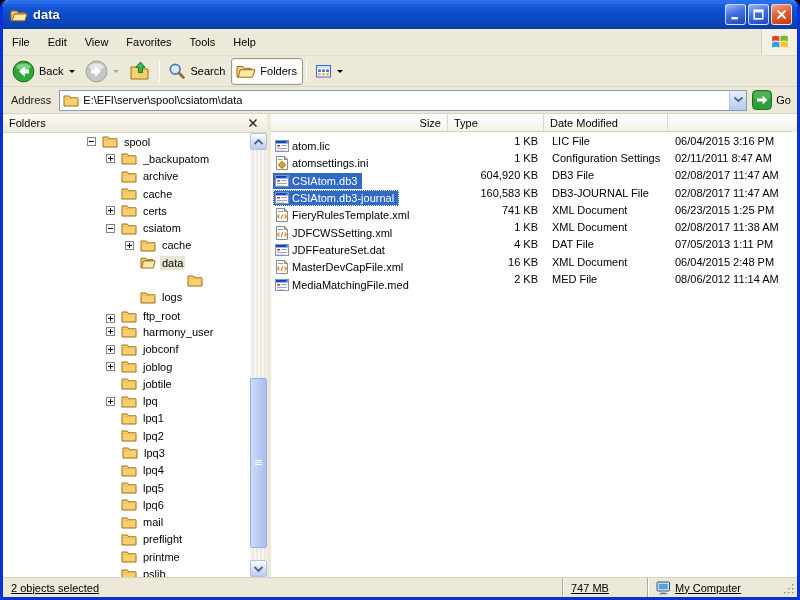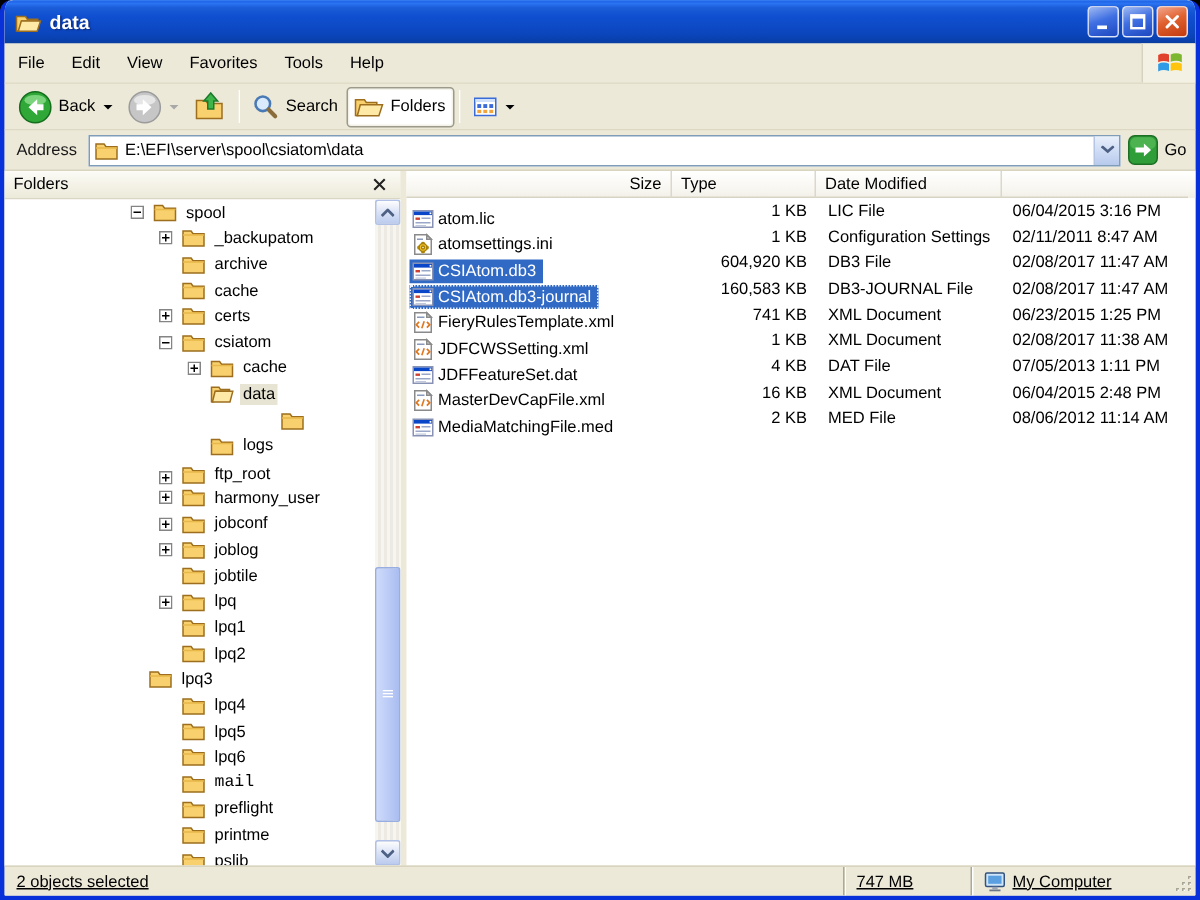--- a/index.html
+++ b/index.html
@@ -503,21 +503,21 @@
             <div class="tree-row" style="padding-left: 103px;">
               <span class="exp-slot"></span>
               <span class="t-ficon">
                 <svg width="16" height="13" viewBox="0 0 16 13">
                   <path d="M1 2 h5.4 l1.3 1.8 H15 V12 H1 Z" fill="#f8d06d" stroke="#9c6e1e"></path>
                   <path d="M1 4.6 H15" stroke="#e8b84a"></path>
                 </svg>
               </span>
               <span class="t-label">lpq2</span>
             </div>
-            <div class="tree-row" style="padding-left: 81px; text-align: right;">
+            <div class="tree-row" style="padding-left: 104px; text-align: right;">
               <span class="exp-slot"></span>
               <span class="t-ficon">
                 <svg width="16" height="13" viewBox="0 0 16 13">
                   <path d="M1 2 h5.4 l1.3 1.8 H15 V12 H1 Z" fill="#f8d06d" stroke="#9c6e1e"></path>
                   <path d="M1 4.6 H15" stroke="#e8b84a"></path>
                 </svg>
               </span>
               <span class="t-label">lpq3</span>
             </div>
             <div class="tree-row" style="padding-left: 103px;">
@@ -543,21 +543,21 @@
             <div class="tree-row" style="padding-left: 103px;">
               <span class="exp-slot"></span>
               <span class="t-ficon">
                 <svg width="16" height="13" viewBox="0 0 16 13">
                   <path d="M1 2 h5.4 l1.3 1.8 H15 V12 H1 Z" fill="#f8d06d" stroke="#9c6e1e"></path>
                   <path d="M1 4.6 H15" stroke="#e8b84a"></path>
                 </svg>
               </span>
               <span class="t-label">lpq6</span>
             </div>
-            <div class="tree-row" style="padding-left: 103px; font-family: Liberation Mono, monospace;">
+            <div class="tree-row" style="padding-left: 103px;">
               <span class="exp-slot"></span>
               <span class="t-ficon">
                 <svg width="16" height="13" viewBox="0 0 16 13">
                   <path d="M1 2 h5.4 l1.3 1.8 H15 V12 H1 Z" fill="#f8d06d" stroke="#9c6e1e"></path>
                   <path d="M1 4.6 H15" stroke="#e8b84a"></path>
                 </svg>
               </span>
               <span class="t-label">mail</span>
             </div>
             <div class="tree-row" style="padding-left: 103px;">

